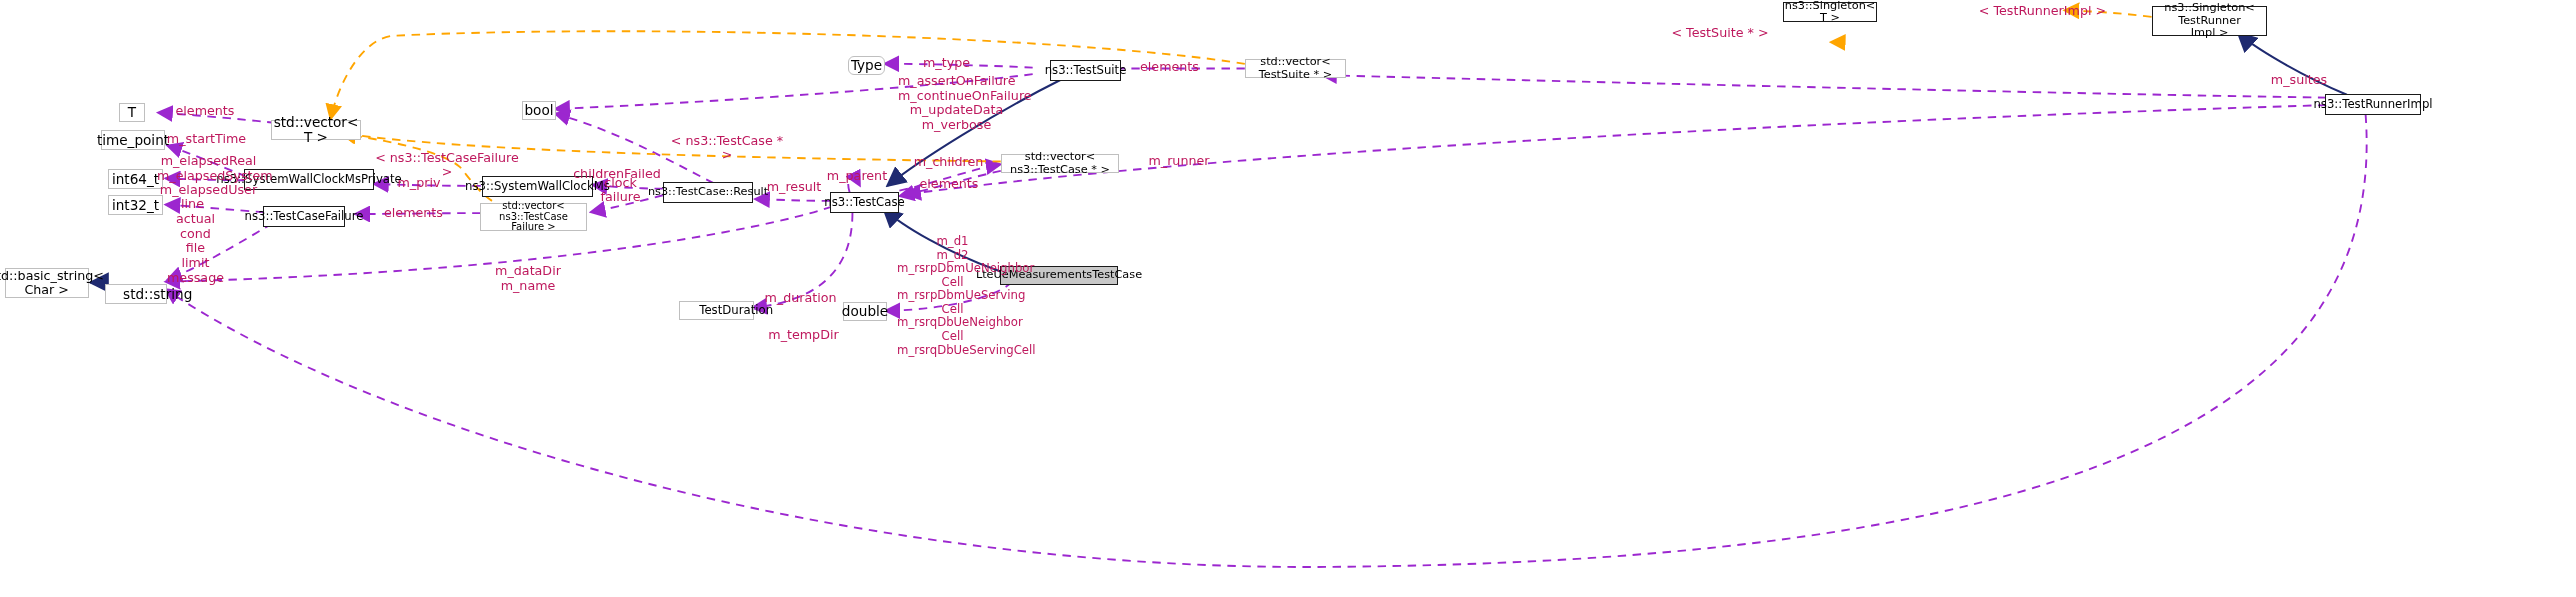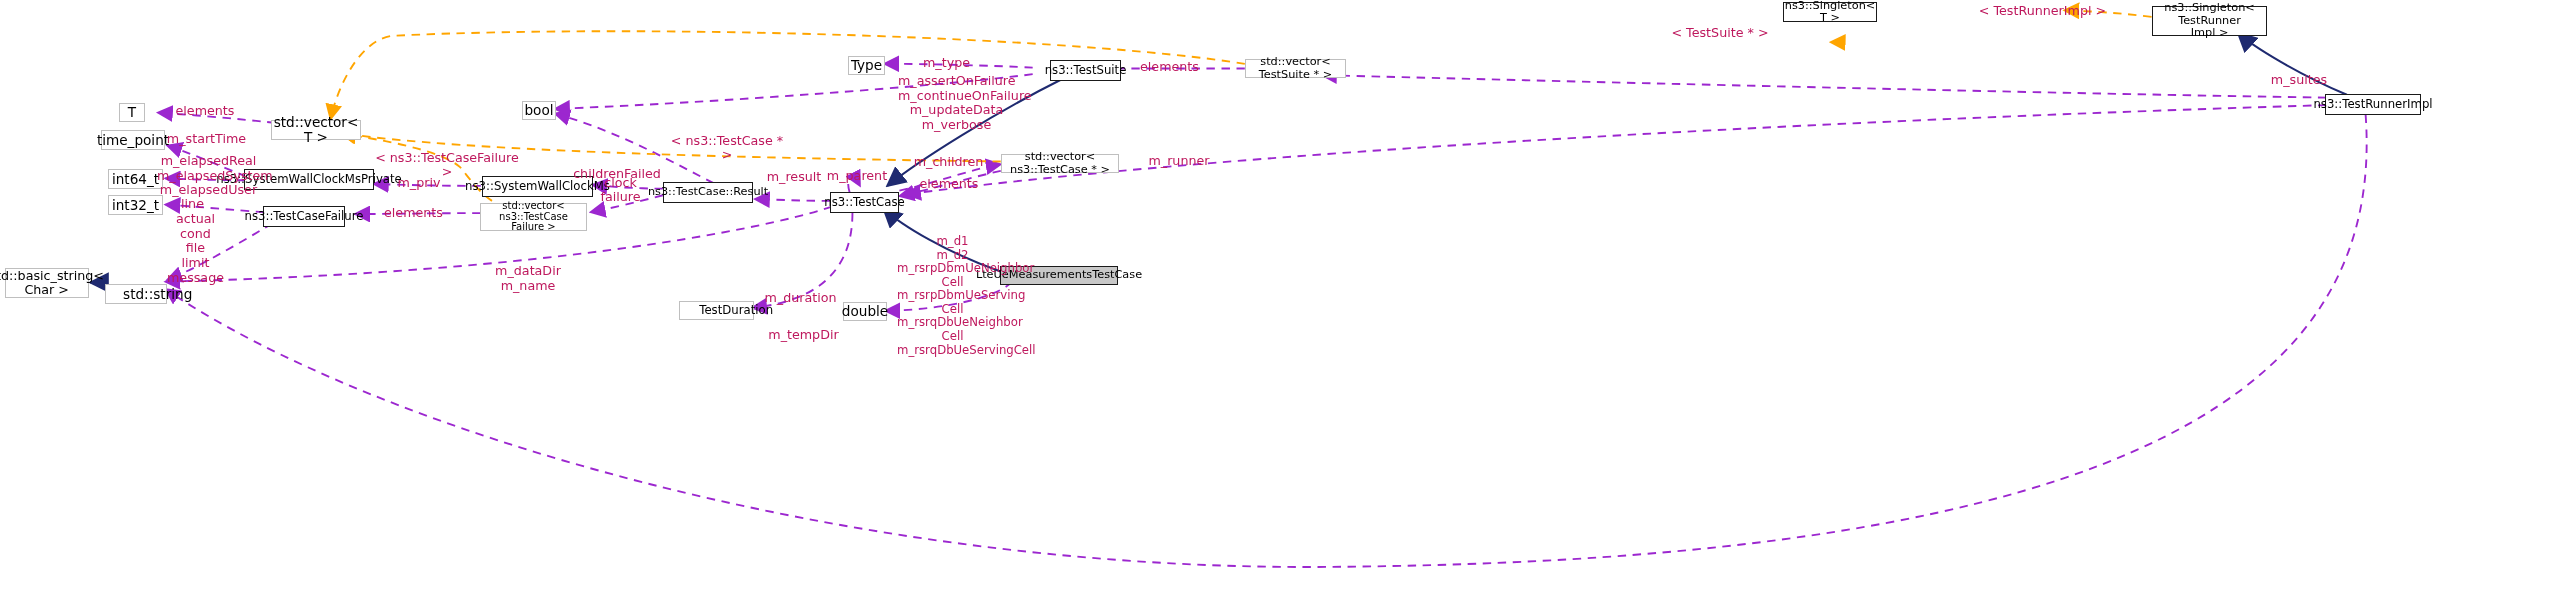--- a/index.html
+++ b/index.html
@@ -154,21 +154,21 @@
   <div class="node solid" style="left:482px;top:176px;width:111px;height:20.7px;font-size:11.7px;">ns3::SystemWallClockMs</div>
 
   <div class="node plain" style="left:522px;top:101px;width:34px;height:19px;">bool</div>
 
   <div class="node solid" style="left:663px;top:182px;width:90px;height:20.7px;font-size:11.3px;">ns3::TestCase::Result</div>
 
   <div class="node solid" style="left:830px;top:192px;width:69px;height:20.7px;font-size:11.7px;">ns3::TestCase</div>
 
   <div class="node plain" style="left:1001px;top:154px;width:118px;height:19px;font-size:11.3px;">std::vector&lt; ns3::TestCase * &gt;</div>
 
-  <div class="node plain" style="left:848px;top:56px;width:37px;height:19px;">Type</div>
+  <div class="node plain" style="left:848px;top:56px;width:37px;height:19px;border-radius:6px;">Type</div>
 
   <div class="node solid" style="left:1033px;top:60px;width:71px;height:20.7px;font-size:11.7px;margin-left:17px;">ns3::TestSuite</div>
 
   <div class="node plain" style="left:1245px;top:59px;width:101px;height:19px;font-size:11.3px;">std::vector&lt; TestSuite * &gt;</div>
 
   <div class="node solid" style="left:1783px;top:1.9px;width:94px;height:20px;font-size:11.3px;">ns3::Singleton&lt; T &gt;</div>
 
   <div class="node solid" style="left:2152px;top:5.6px;width:115px;height:30px;font-size:11.3px;">ns3::Singleton&lt; TestRunner
 Impl &gt;</div>
 
@@ -203,21 +203,21 @@
   <div class="edge-label" style="left:372px;top:151px;width:150px;">&lt; ns3::TestCaseFailure &gt;</div>
 
   <div class="edge-label" style="left:598px;top:176px;width:45px;">clock</div>
 
   <div class="edge-label" style="left:595px;top:190px;width:51px;">failure</div>
 
   <div class="edge-label" style="left:572px;top:130px;width:90px;margin-top:37px;">childrenFailed</div>
 
   <div class="edge-label" style="left:665px;top:134px;width:124px;">&lt; ns3::TestCase * &gt;</div>
 
-  <div class="edge-label" style="left:764px;top:170px;width:60px;">m_result</div>
+  <div class="edge-label" style="left:764px;top:180px;width:60px;">m_result</div>
 
   <div class="edge-label" style="left:825px;top:169px;width:64px;">m_parent</div>
 
   <div class="edge-label" style="left:913px;top:155px;width:71px;">m_children</div>
 
   <div class="edge-label" style="left:915px;top:177px;width:68px;">elements</div>
 
   <div class="edge-label" style="left:1147px;top:154px;width:64px;">m_runner</div>
 
   <div class="edge-label" style="left:920px;top:56px;width:53px;">m_type</div>

